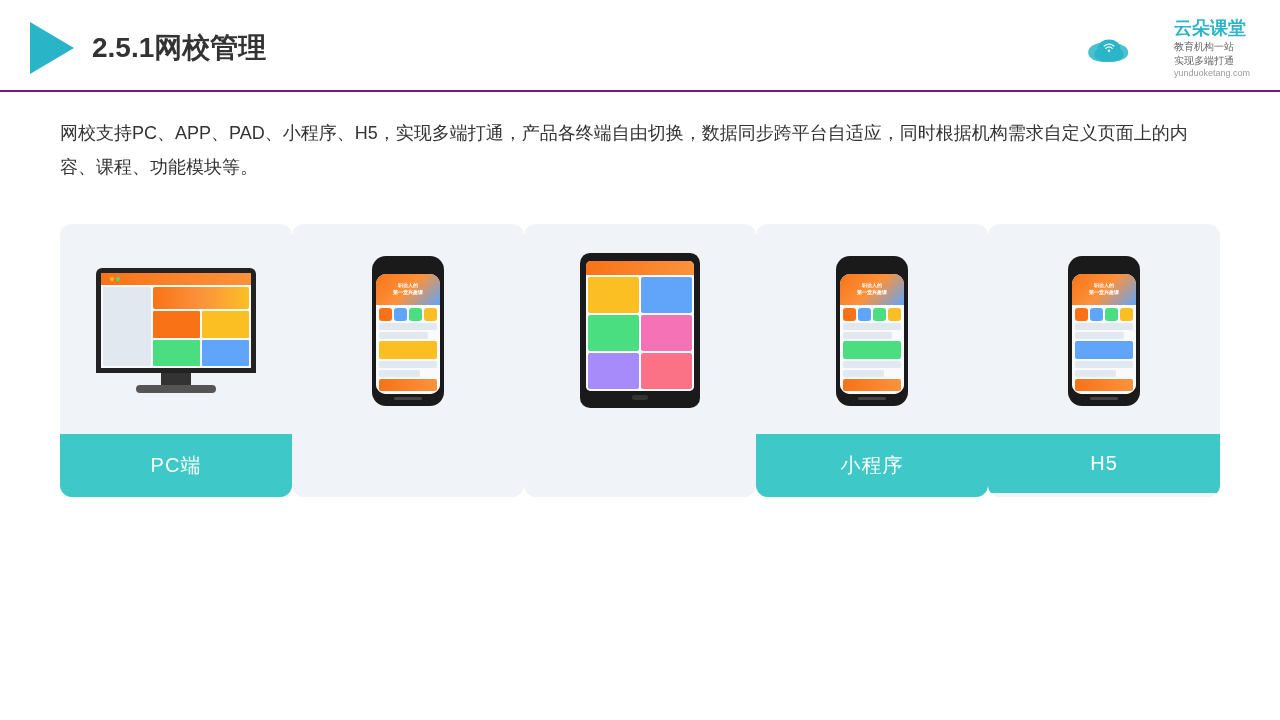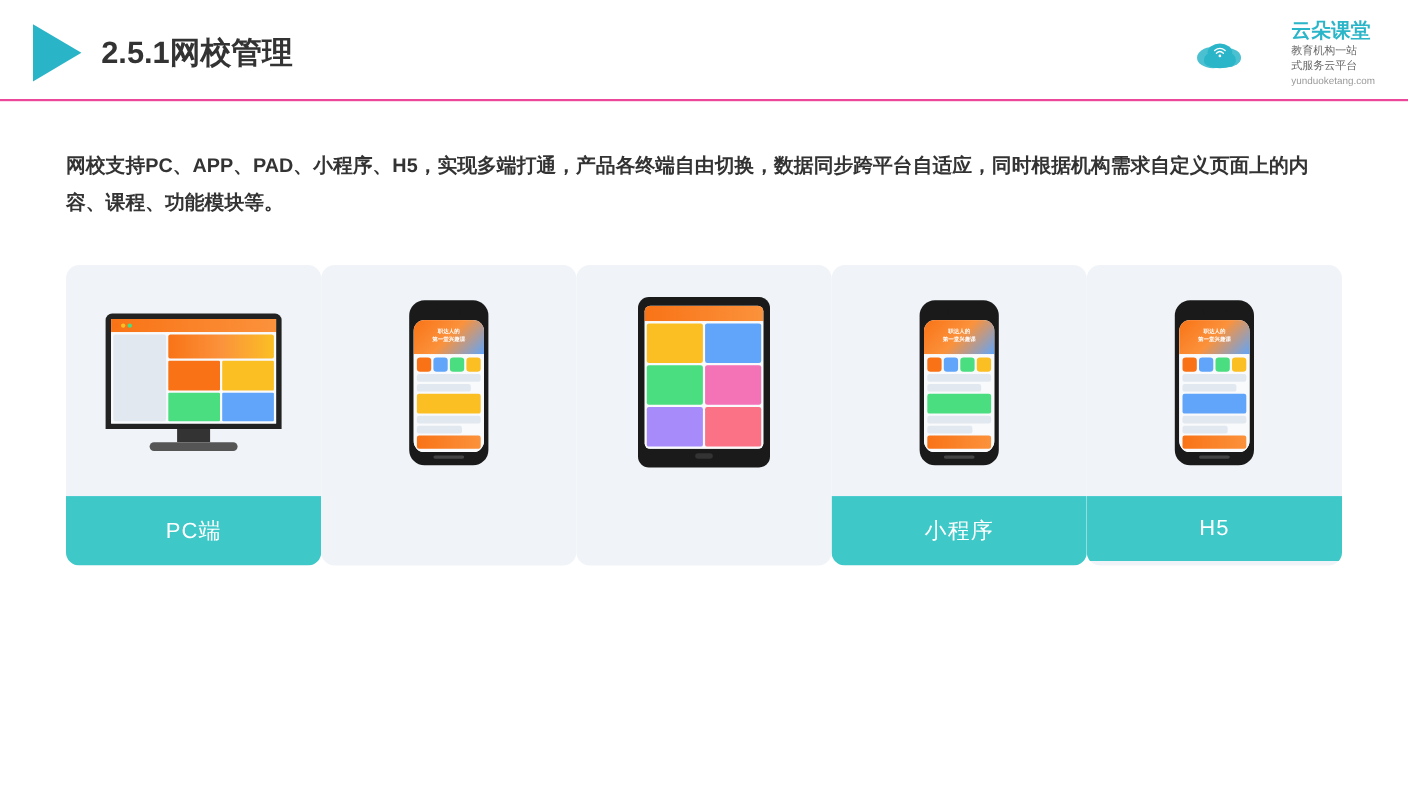--- a/index.html
+++ b/index.html
@@ -10,21 +10,21 @@
       font-family: 'Microsoft YaHei', 'PingFang SC', sans-serif;
       overflow: hidden;
     }
 
     
     .header {
       display: flex;
       align-items: center;
       justify-content: space-between;
       padding: 18px 30px 12px 30px;
-      border-bottom: 2px solid #ec4899;
+      border-bottom: 2px solid #701a75;
     }
     .header-left {
       display: flex;
       align-items: center;
       gap: 18px;
     }
     .logo-triangle {
       width: 0;
       height: 0;
       border-top: 26px solid transparent;
@@ -67,25 +67,24 @@
       color: #666;
       line-height: 1.4;
     }
     .brand-url {
       font-size: 9px;
       color: #999;
     }
 
     
     .description {
-      padding: 41px 60px 10px 60px;
+      padding: 24px 60px 10px 60px;
       font-size: 18px;
       color: #333;
       line-height: 1.9;
-      font-weight: bold;
     }
 
     
     .cards-section {
       display: flex;
       gap: 0;
       padding: 20px 60px 30px 60px;
       margin-top: 10px;
     }
     .card {
@@ -339,21 +338,21 @@
         <ellipse cx="38" cy="30" rx="10" ry="8" fill="#2bb5c8"></ellipse>
         <ellipse cx="30" cy="32" rx="18" ry="8" fill="#2bb5c8"></ellipse>
 
         <path d="M24 20 Q30 15 36 20" stroke="#fff" stroke-width="1.5" fill="none" stroke-linecap="round"></path>
         <path d="M26 23 Q30 19 34 23" stroke="#fff" stroke-width="1.5" fill="none" stroke-linecap="round"></path>
         <circle cx="30" cy="26" r="1.5" fill="#fff"></circle>
       </svg>
       <div class="brand-text-block">
         <span class="brand-name">云朵课堂</span>
         <span class="brand-sub">教育机构一站</span>
-        <span class="brand-sub">式服务云平台</span>
+        <span class="brand-sub">实现多端打通</span>
         <span class="brand-url">yunduoketang.com</span>
       </div>
     </div>
   </div>
 </div>
 
 <div class="description">网校支持PC、APP、PAD、小程序、H5，实现多端打通，产品各终端自由切换，数据同步跨平台自适应，同时根据机构需求自定义页面上的内容、课程、功能模块等。</div>
 
 <div class="cards-section">
 

